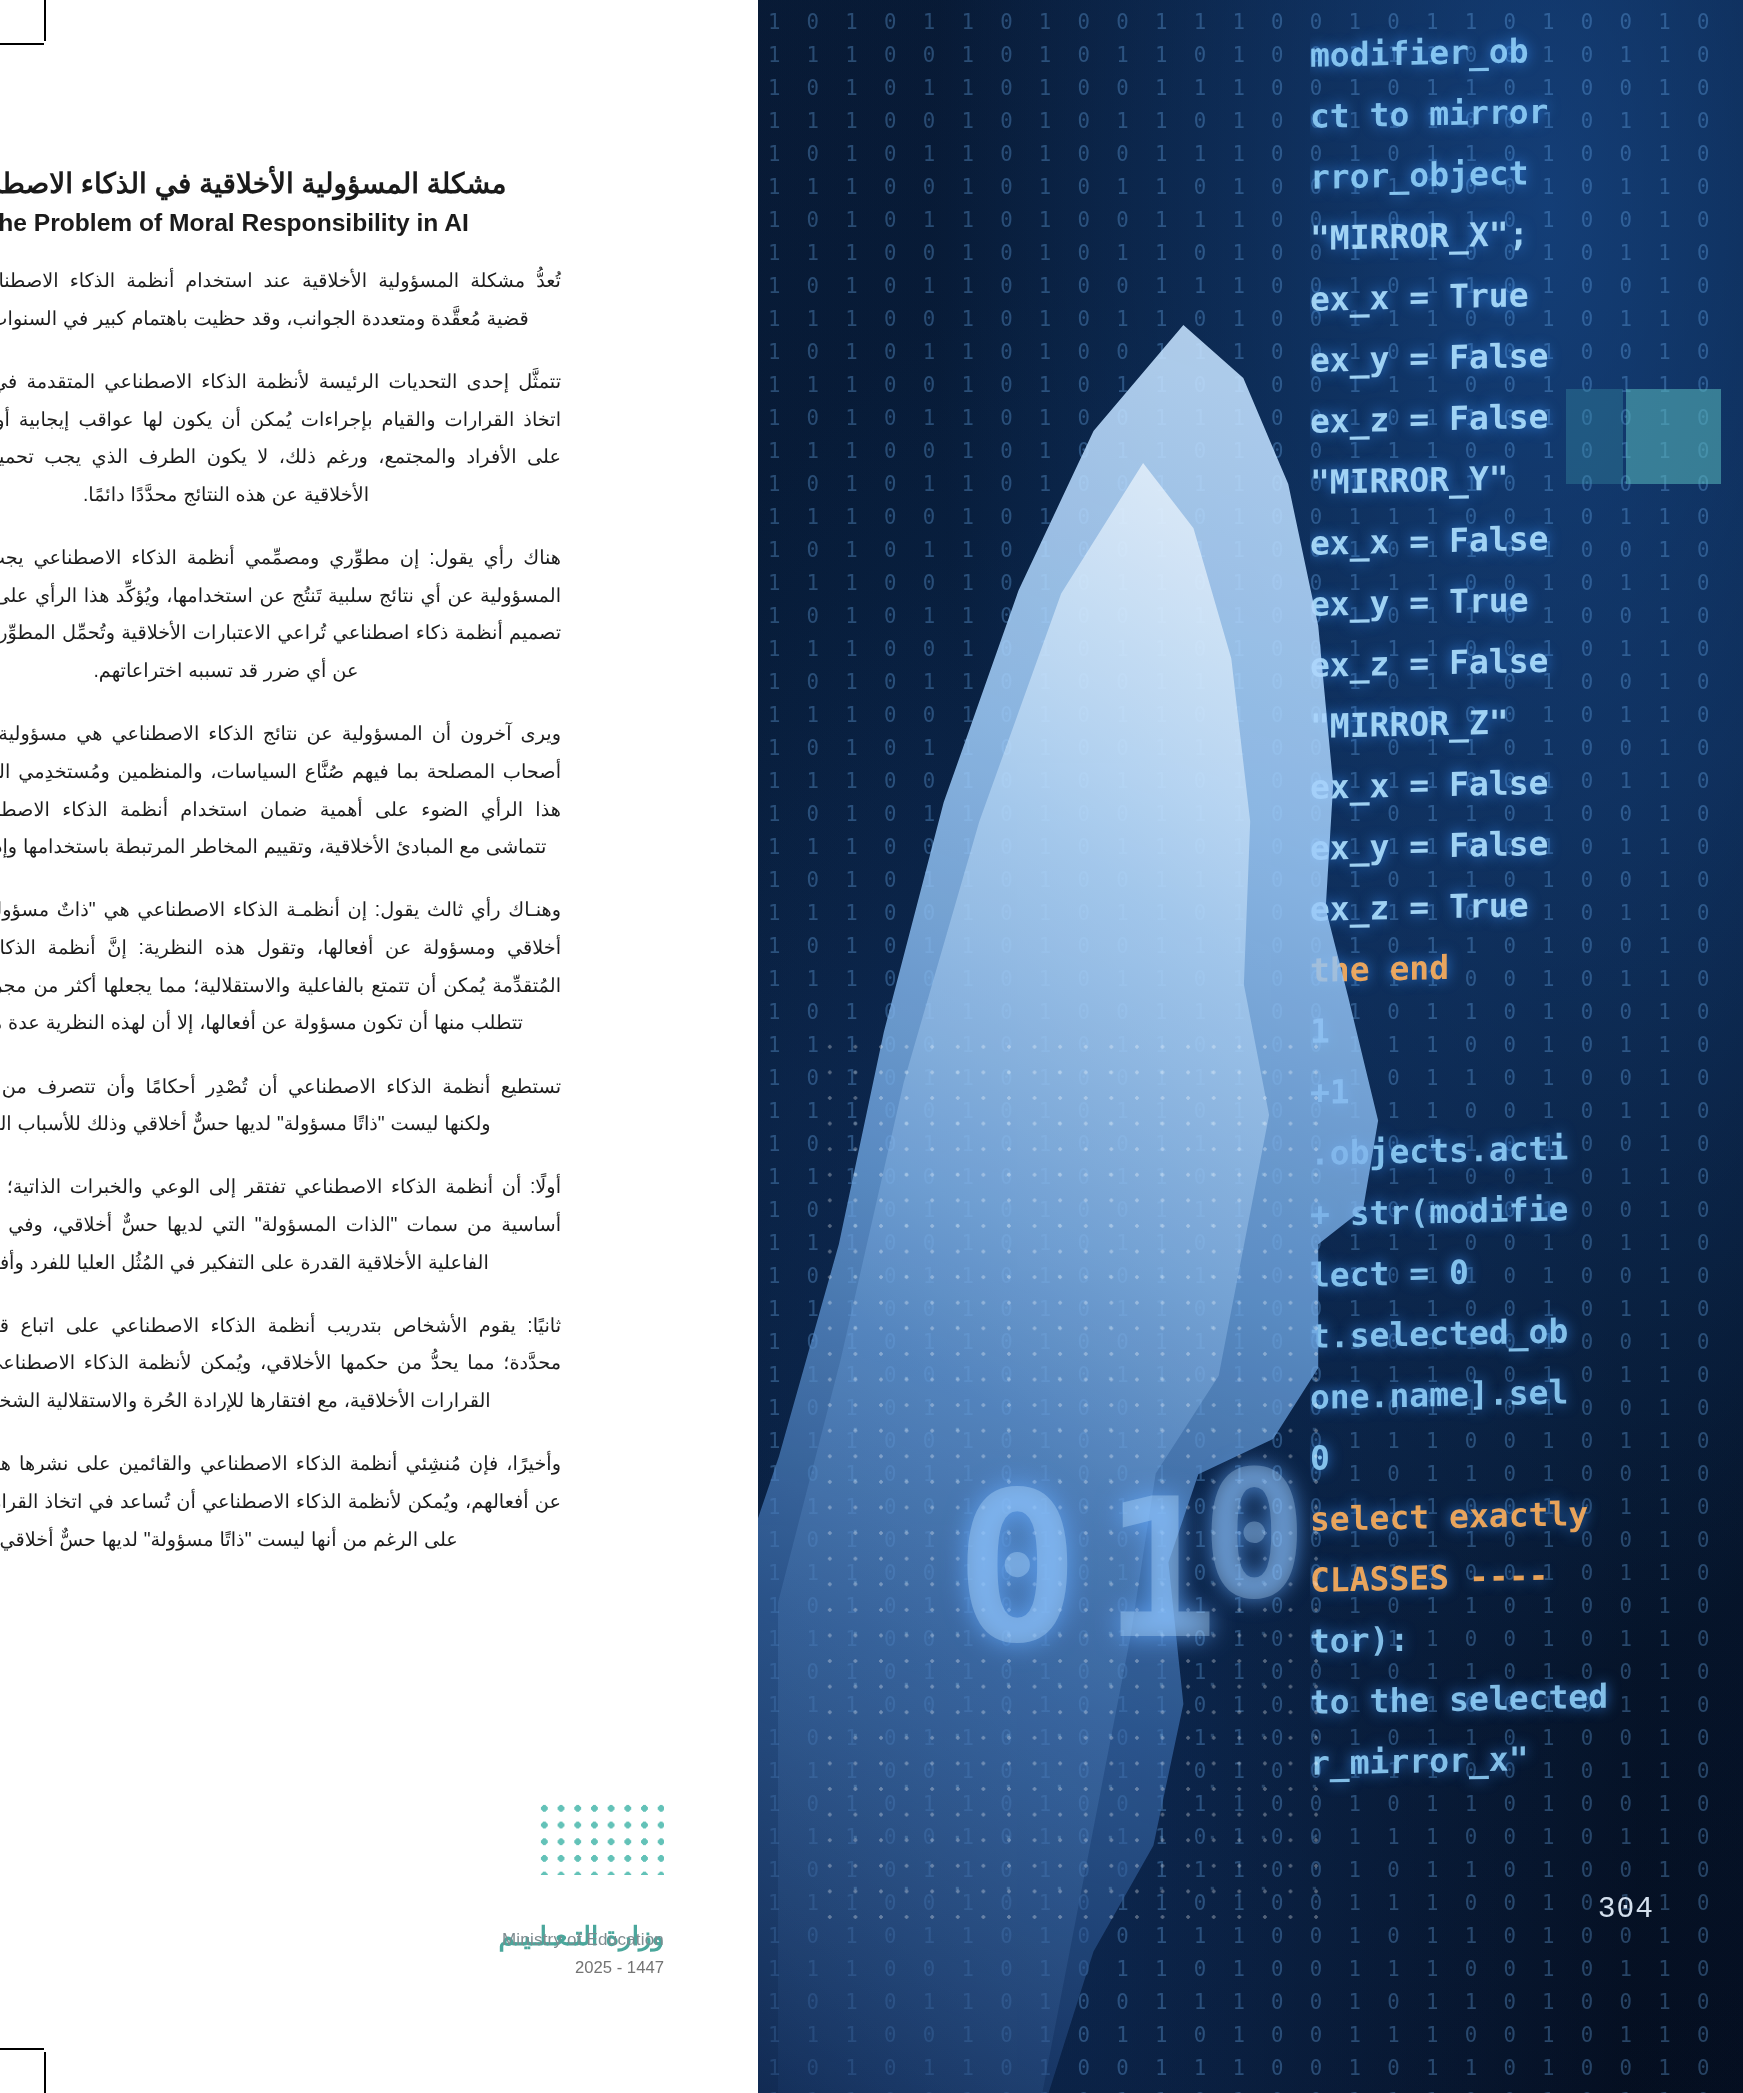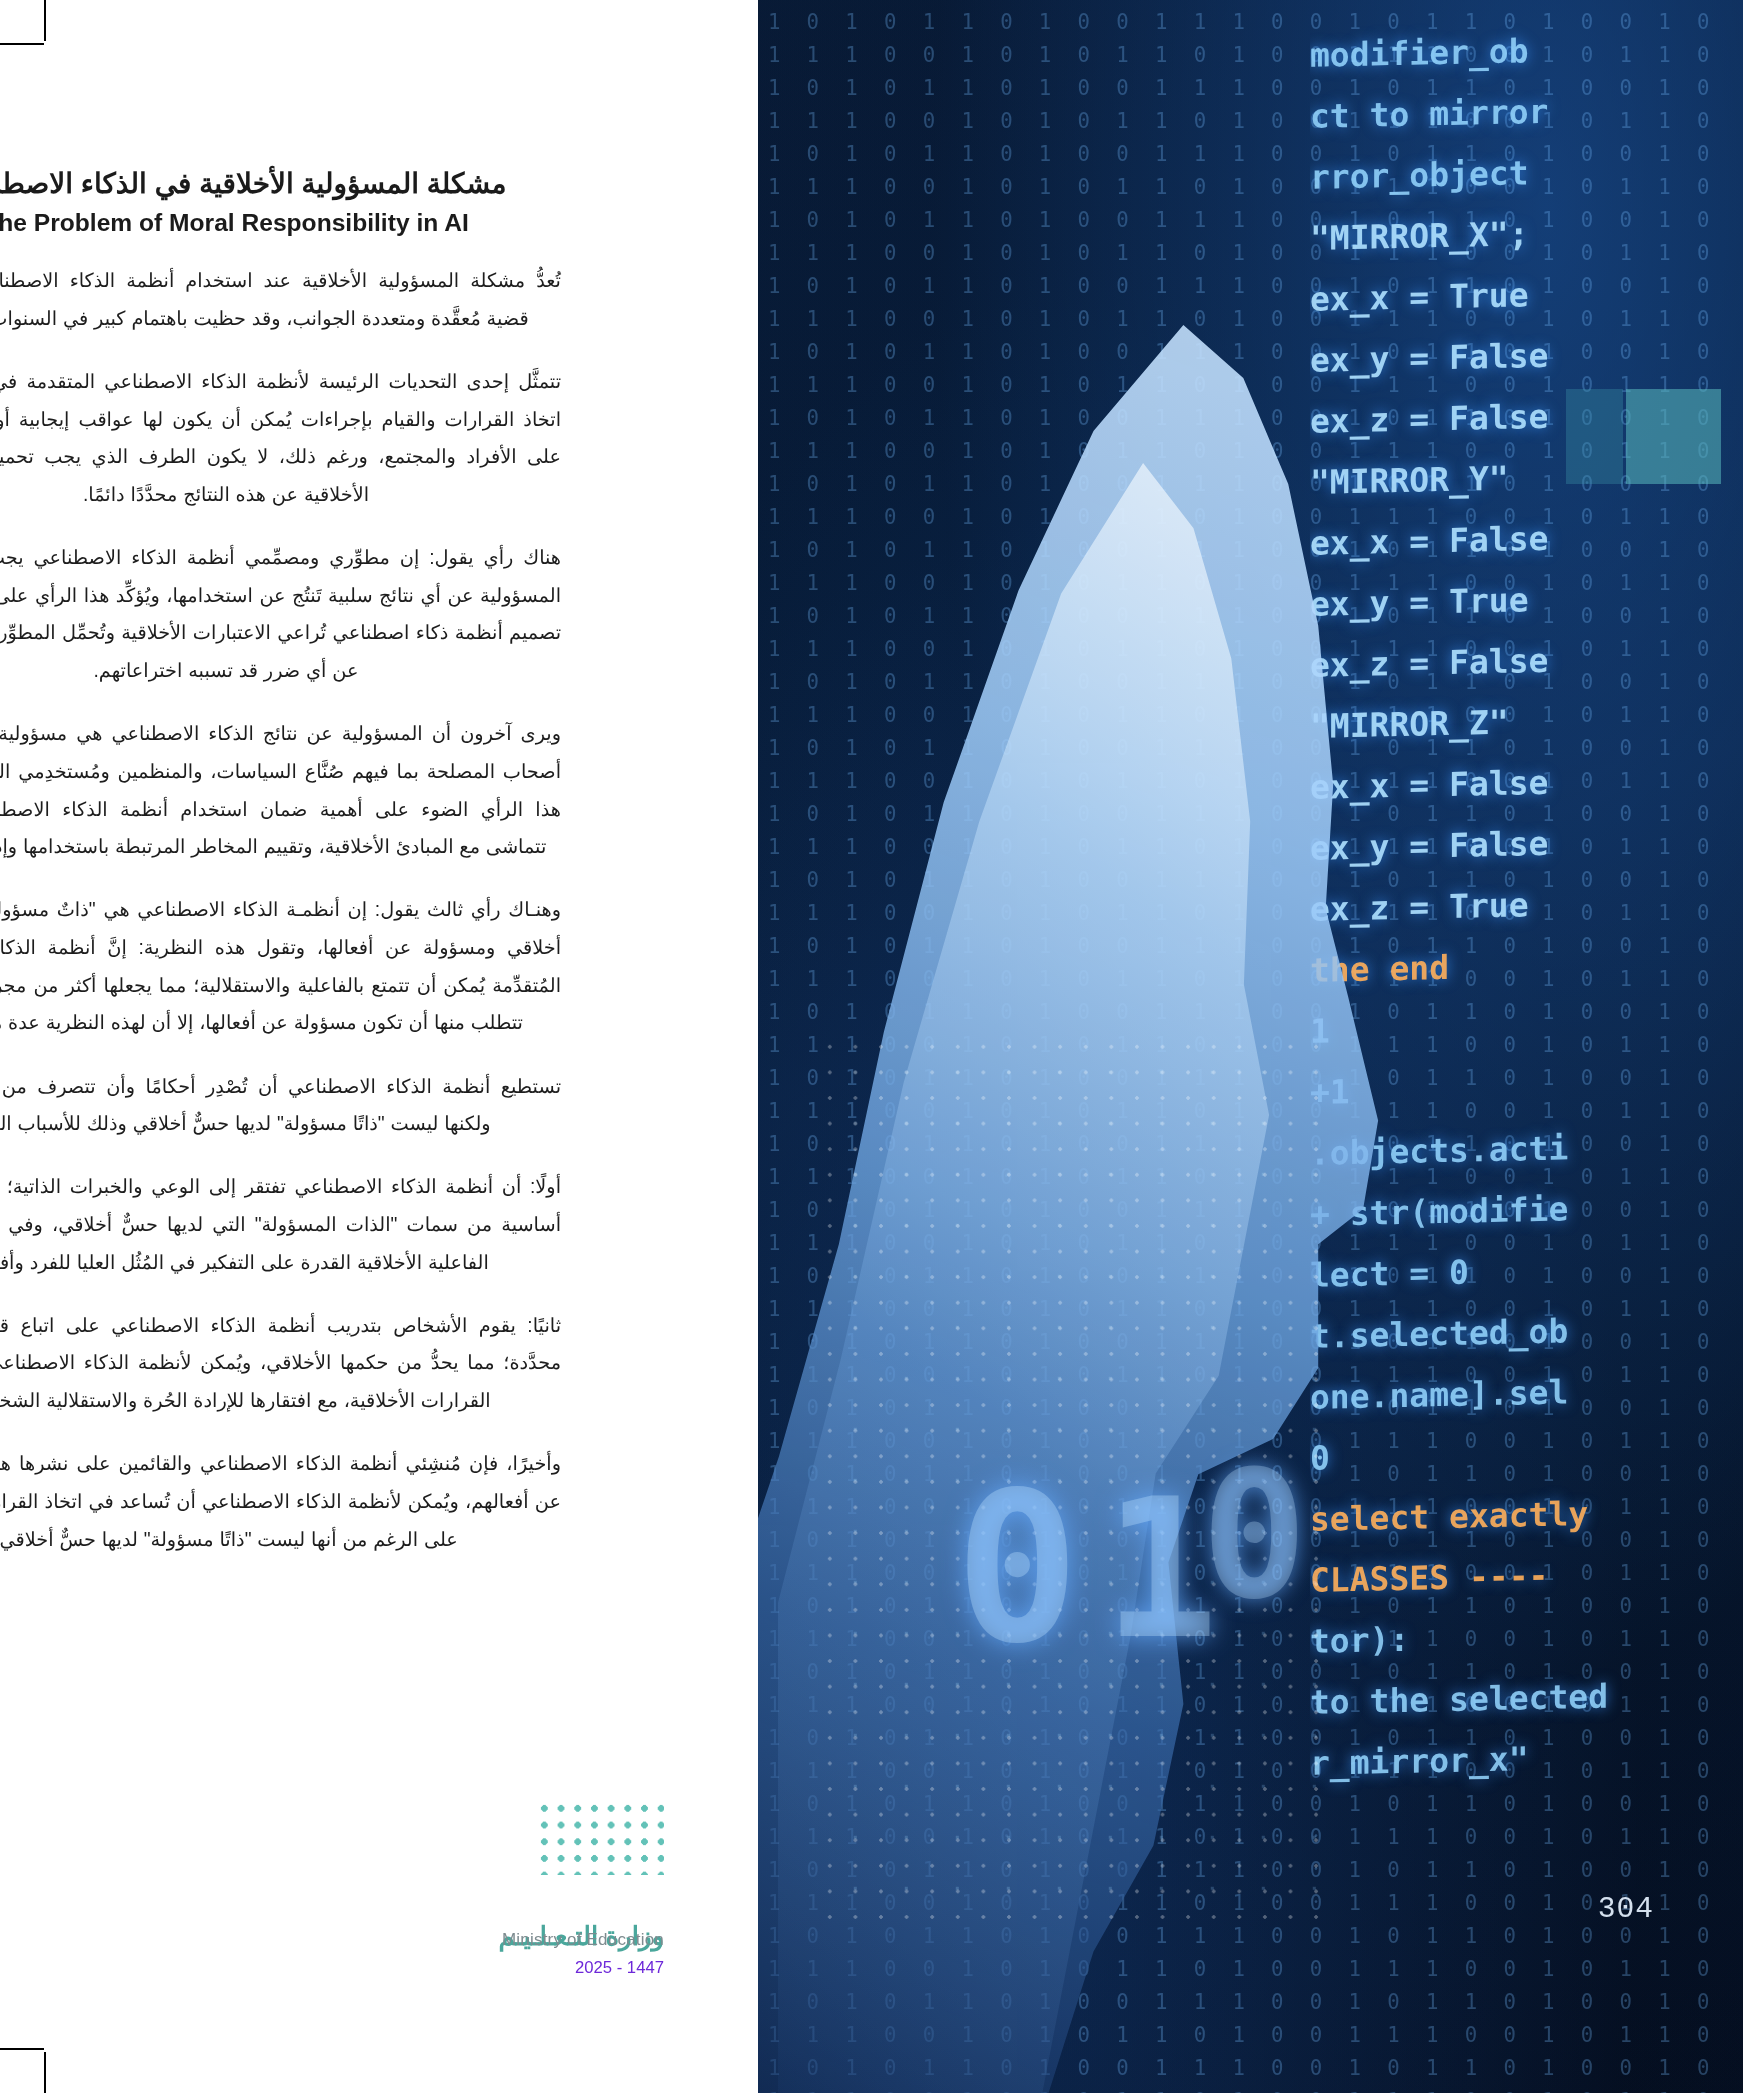--- a/index.html
+++ b/index.html
@@ -255,21 +255,21 @@
     color: #7d8b8f;
     direction: ltr;
     text-align: right;
     letter-spacing: 0.2px;
   }
   .logo-year {
     position: absolute;
     right: 0;
     top: 158px;
     font-size: 16.7px;
-    color: #6d28d9;
+    color: #737373;
     direction: ltr;
   }
 </style>
 </head>
 <body>
 
 <div class="page">
 
   <div class="crop-mark crop-v" style="left:45px; top:0; height:41px;"></div>
   <div class="crop-mark crop-h" style="left:0; top:43px; width:45px;"></div>

